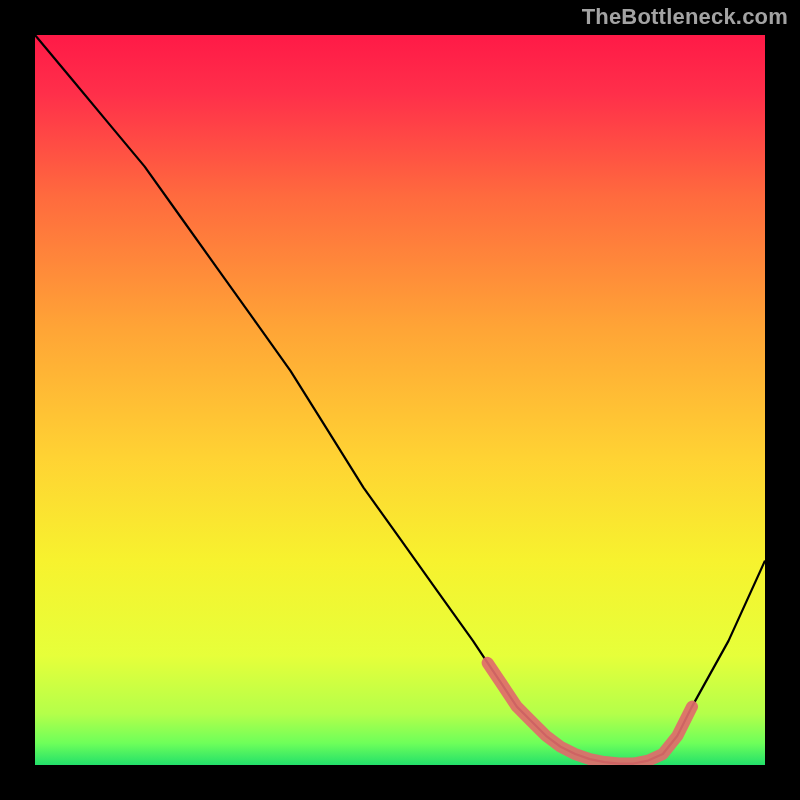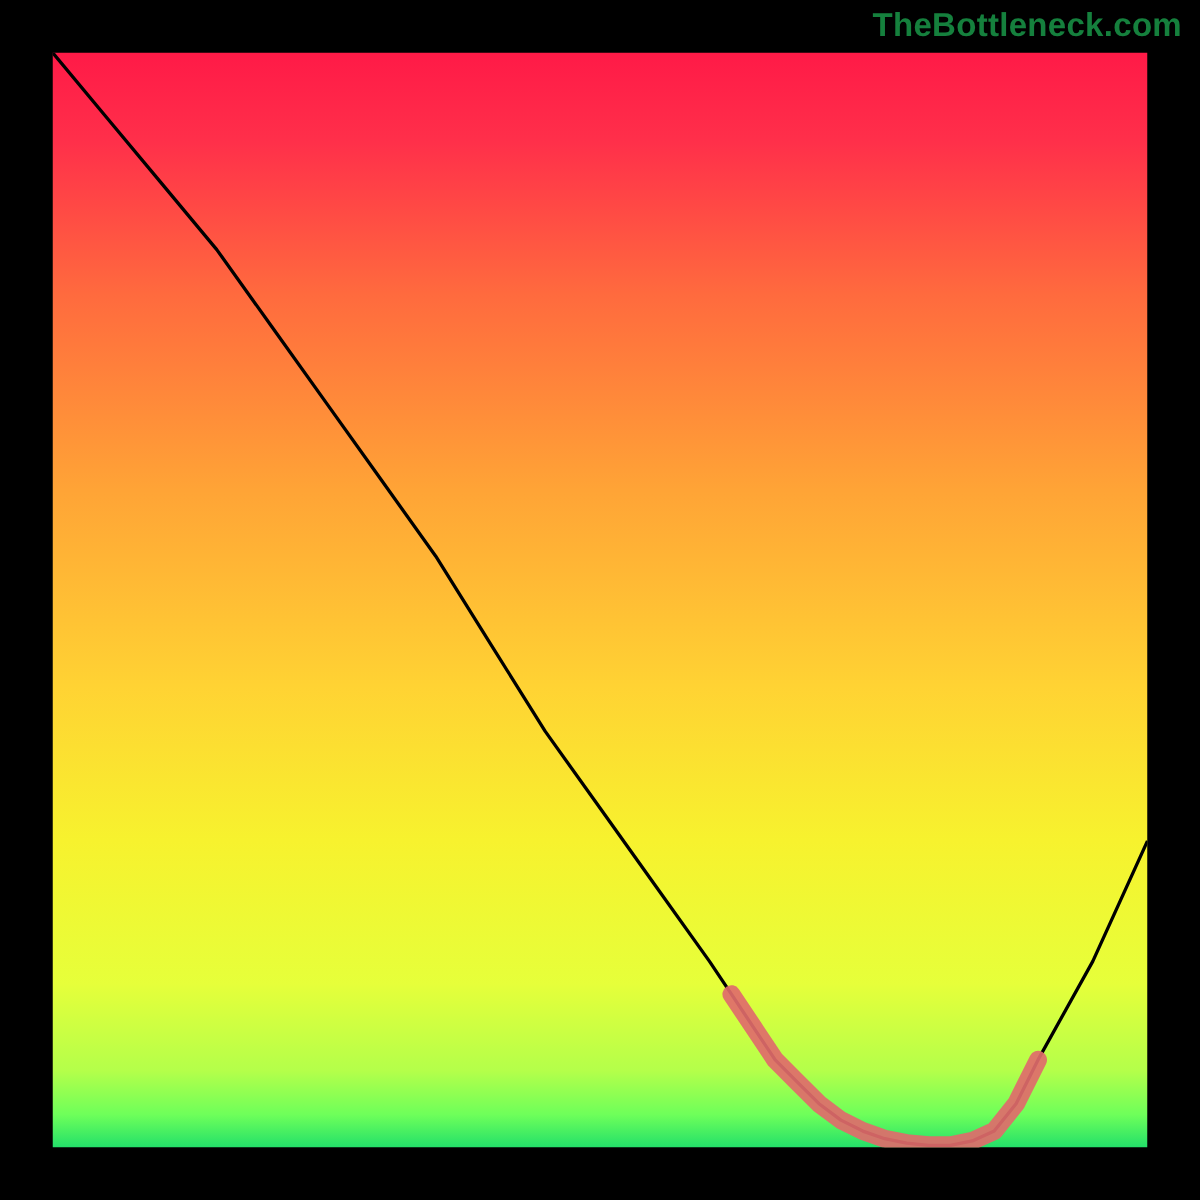--- a/index.html
+++ b/index.html
@@ -6,21 +6,21 @@
   html, body { margin: 0; padding: 0; width: 800px; height: 800px; background: #000; }
   .outer {
     width: 800px; height: 800px;
     background: #000;
     position: relative;
   }
   .watermark {
     position: absolute;
     top: 4px;
     right: 12px;
-    color: #15803d;
+    color: #a3a3a3;
     font-family: Arial, Helvetica, sans-serif;
     font-size: 22px;
     font-weight: 600;
     letter-spacing: 0.2px;
     user-select: none;
   }
   .plot {
     position: absolute;
     left: 35px;
     top: 35px;

